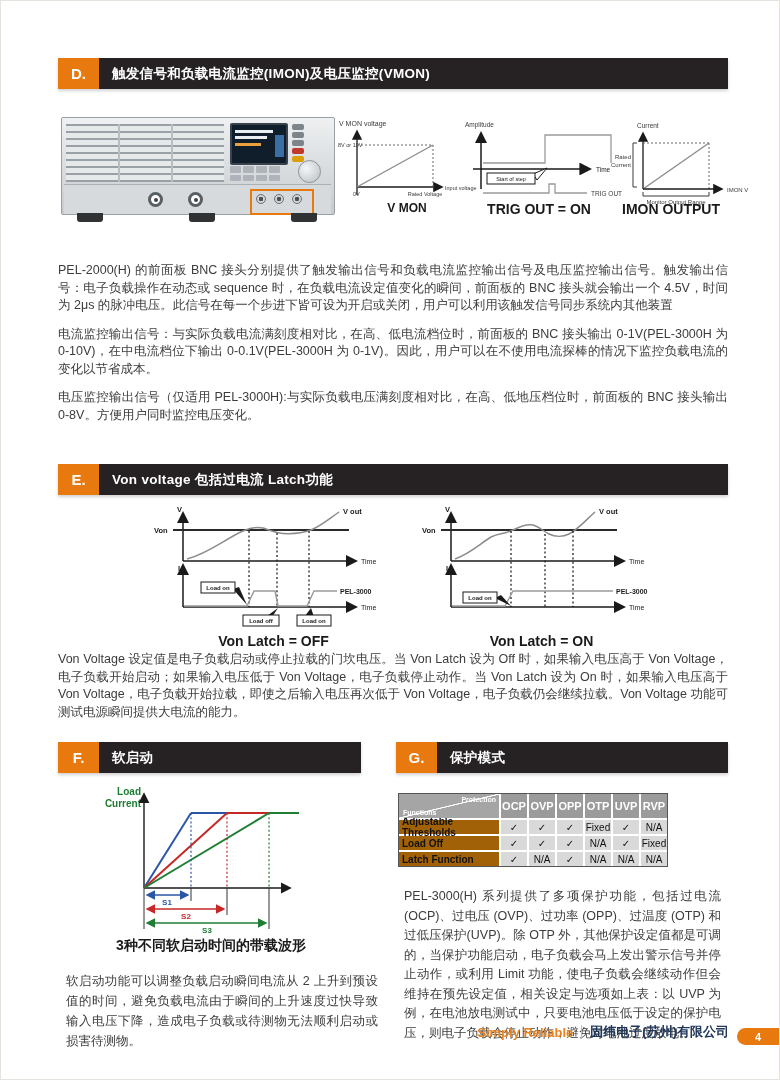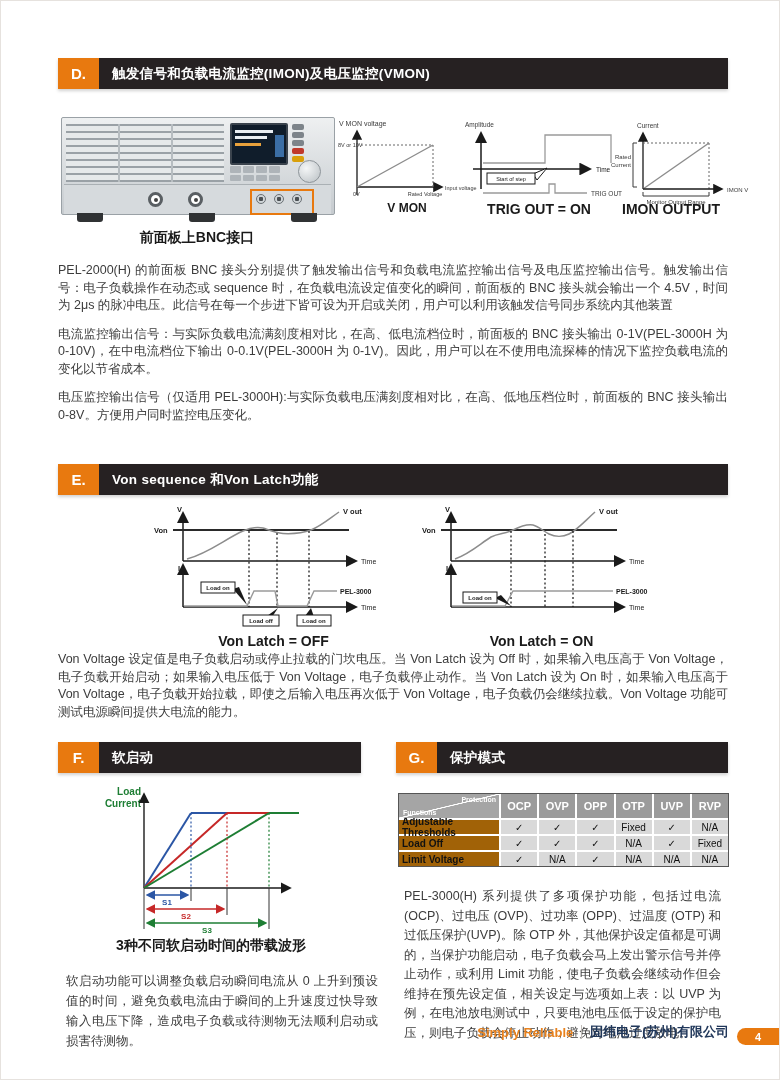--- a/index.html
+++ b/index.html
@@ -42,21 +42,21 @@
           border-top:1px solid #aab0b4;}
   .post{position:absolute;top:7px;width:9px;height:9px;border-radius:50%;background:#fff;
         border:3px solid #5a5f63;}
   .post:after{content:"";position:absolute;left:2.5px;top:2.5px;width:4px;height:4px;
         border-radius:50%;background:#444;}
   .bnc{position:absolute;top:9px;width:8px;height:8px;border-radius:50%;border:1.5px solid #6a7074;
        background:radial-gradient(circle,#4a4f53 0 2px,#cfd4d7 2.5px);}
   .bncbox{position:absolute;left:186px;top:4px;width:60px;height:22px;border:2px solid #E8790F;}
   .foot{position:absolute;top:96px;width:26px;height:9px;background:#303234;border-radius:0 0 3px 3px;}
   
-  .ptable{position:absolute;left:397px;top:792px;width:331px;border:1px solid #555;background:#fff;
+  .ptable{position:absolute;left:397px;top:792px;width:270px;border:1px solid #555;background:#fff;
           display:grid;grid-template-columns:100px repeat(6,1fr);gap:2px;box-sizing:border-box;}
   .ptable .h{background:#9b9b9b;color:#fff;font-weight:bold;font-size:11px;height:24px;
              display:flex;align-items:center;justify-content:center;}
   .ptable .corner{position:relative;background:linear-gradient(to bottom right,
                   #a5a5a5 48.5%,#fff 49.5%,#fff 51%,#a5a5a5 52%);}
   .ptable .corner .ct{position:absolute;top:2px;right:3px;font-size:7px;color:#fff;font-weight:bold;}
   .ptable .corner .cb{position:absolute;bottom:2px;left:4px;font-size:7px;color:#fff;font-weight:bold;}
   .ptable .lab{background:#a16207;color:#111;font-weight:bold;font-size:10px;height:14px;
                display:flex;align-items:center;padding:0 3px;}
   .ptable .val{background:#d9d9d9;color:#111;font-size:10px;height:14px;
@@ -135,21 +135,20 @@
         <div class="bnc" style="left:192px"></div>
         <div class="bnc" style="left:210px"></div>
         <div class="bnc" style="left:228px"></div>
         <div class="bncbox"></div>
       </div>
     </div>
     <div class="foot" style="left:16px"></div>
     <div class="foot" style="left:128px"></div>
     <div class="foot" style="left:230px"></div>
   </div>
-  <div class="abs cap" style="left:60px;top:228px;width:272px;font-size:14px;">前面板上BNC接口</div>
 
   <svg class="abs" style="left:336px;top:116px;" width="140" height="84" viewBox="0 0 140 84">
     <text x="2" y="9" font-size="7" fill="#3a3a3a">V MON voltage</text>
     <line x1="20" y1="78" x2="20" y2="15" stroke="#1a1a1a" stroke-width="1.3" marker-end="url(#ab)"></line>
     <line x1="20" y1="70" x2="104" y2="70" stroke="#1a1a1a" stroke-width="1.3" marker-end="url(#ab)"></line>
     <text x="1" y="30" font-size="5.5" fill="#3a3a3a">8V or 10V</text>
     <line x1="20" y1="28" x2="96" y2="28" stroke="#666" stroke-width="1" stroke-dasharray="2 2"></line>
     <line x1="96" y1="28" x2="96" y2="70" stroke="#666" stroke-width="1" stroke-dasharray="2 2"></line>
     <line x1="20" y1="70" x2="96" y2="28" stroke="#8c8c8c" stroke-width="1.4"></line>
     <text x="16" y="79" font-size="5.5" fill="#3a3a3a">0V</text>
@@ -189,21 +188,21 @@
   <div class="abs cap" style="left:600px;top:200px;width:140px;font-size:14px;">IMON OUTPUT</div>
 
   <div class="abs" style="left:57px;top:261px;width:670px;">
     <p class="para">PEL-2000(H) 的前面板 BNC 接头分别提供了触发输出信号和负载电流监控输出信号及电压监控输出信号。触发输出信号：电子负载操作在动态或 sequence 时，在负载电流设定值变化的瞬间，前面板的 BNC 接头就会输出一个 4.5V，时间为 2μs 的脉冲电压。此信号在每一个步进下皆可设为开启或关闭，用户可以利用该触发信号同步系统内其他装置</p>
     <p class="para">电流监控输出信号：与实际负载电流满刻度相对比，在高、低电流档位时，前面板的 BNC 接头输出 0-1V(PEL-3000H 为 0-10V)，在中电流档位下输出 0-0.1V(PEL-3000H 为 0-1V)。因此，用户可以在不使用电流探棒的情况下监控负载电流的变化以节省成本。</p>
     <p class="para">电压监控输出信号（仅适用 PEL-3000H):与实际负载电压满刻度相对比，在高、低地压档位时，前面板的 BNC 接头输出 0-8V。方便用户同时监控电压变化。</p>
   </div>
 
   <div class="sec" style="left:57px;top:463px;width:670px;">
     <div class="letter">E.</div>
-    <div class="bar">Von sequence 和Von Latch功能</div>
+    <div class="bar">Von voltage 包括过电流 Latch功能</div>
   </div>
 
   <svg class="abs" style="left:150px;top:502px;" width="245" height="126" viewBox="0 0 245 126">
     <text x="26" y="9" font-size="7.5" font-weight="bold" fill="#1a1a1a">V</text>
     <line x1="32" y1="58" x2="32" y2="11" stroke="#1a1a1a" stroke-width="1.5" marker-end="url(#ab)"></line>
     <line x1="32" y1="58" x2="204" y2="58" stroke="#1a1a1a" stroke-width="1.5" marker-end="url(#ab)"></line>
     <text x="210" y="61" font-size="7" fill="#1a1a1a">Time</text>
     <line x1="22" y1="27" x2="198" y2="27" stroke="#2a2a2a" stroke-width="2.2"></line>
     <text x="3" y="30" font-size="7.5" font-weight="bold" fill="#1a1a1a">Von</text>
     <path d="M36,56 C58,50 74,36 92,28 C100,24.5 106,23.5 112,25 C118,27 124,30 132,30.5 C142,31 152,30 160,27 C170,23 178,16 188,9" fill="none" stroke="#8c8c8c" stroke-width="1.5"></path>
@@ -283,21 +282,21 @@
     <line x1="59" y1="112" x2="98" y2="112" stroke="#2b56a5" stroke-width="1.4" marker-start="url(#abl)" marker-end="url(#abl)"></line>
     <text x="78" y="122" font-size="8" font-weight="bold" fill="#2b56a5" text-anchor="middle">S1</text>
     <line x1="59" y1="126" x2="134" y2="126" stroke="#c62828" stroke-width="1.4" marker-start="url(#ar)" marker-end="url(#ar)"></line>
     <text x="97" y="136" font-size="8" font-weight="bold" fill="#c62828" text-anchor="middle">S2</text>
     <line x1="59" y1="140" x2="176" y2="140" stroke="#1e7e34" stroke-width="1.4" marker-start="url(#ag)" marker-end="url(#ag)"></line>
     <text x="118" y="150" font-size="8" font-weight="bold" fill="#1e7e34" text-anchor="middle">S3</text>
   </svg>
   <div class="abs cap" style="left:70px;top:936px;width:280px;font-size:14px;">3种不同软启动时间的带载波形</div>
 
   <div class="abs" style="left:57px;top:962px;width:328px;">
-    <p class="para2" style="line-height:20px;">软启动功能可以调整负载启动瞬间电流从 0 上升到预设值的时间，避免负载电流由于瞬间的上升速度过快导致输入电压下降，造成电子负载或待测物无法顺利启动或损害待测物。</p>
+    <p class="para2" style="line-height:20px;">软启动功能可以调整负载启动瞬间电流从 2 上升到预设值的时间，避免负载电流由于瞬间的上升速度过快导致输入电压下降，造成电子负载或待测物无法顺利启动或损害待测物。</p>
   </div>
 
   <div class="sec" style="left:395px;top:741px;width:332px;">
     <div class="letter">G.</div>
     <div class="bar">保护模式</div>
   </div>
 
   <div class="ptable">
     <div class="h corner">
       <span class="ct">Protection</span>
@@ -319,21 +318,21 @@
     <div class="val">N/A</div>
 
     <div class="lab">Load Off</div>
     <div class="val">✓</div>
     <div class="val">✓</div>
     <div class="val">✓</div>
     <div class="val">N/A</div>
     <div class="val">✓</div>
     <div class="val">Fixed</div>
 
-    <div class="lab">Limit Voltage</div>
+    <div class="lab">Latch Function</div>
     <div class="val">✓</div>
     <div class="val">N/A</div>
     <div class="val">✓</div>
     <div class="val">N/A</div>
     <div class="val">N/A</div>
     <div class="val">N/A</div>
   </div>
 
   <div class="abs" style="left:395px;top:878px;width:333px;">
     <p class="para2">PEL-3000(H) 系列提供了多项保护功能，包括过电流 (OCP)、过电压 (OVP)、过功率 (OPP)、过温度 (OTP) 和过低压保护(UVP)。除 OTP 外，其他保护设定值都是可调的，当保护功能启动，电子负载会马上发出警示信号并停止动作，或利用 Limit 功能，使电子负载会继续动作但会维持在预先设定值，相关设定与选项如上表：以 UVP 为例，在电池放电测试中，只要电池电压低于设定的保护电压，则电子负载会停止动作，避免对电池过度放电。</p>

